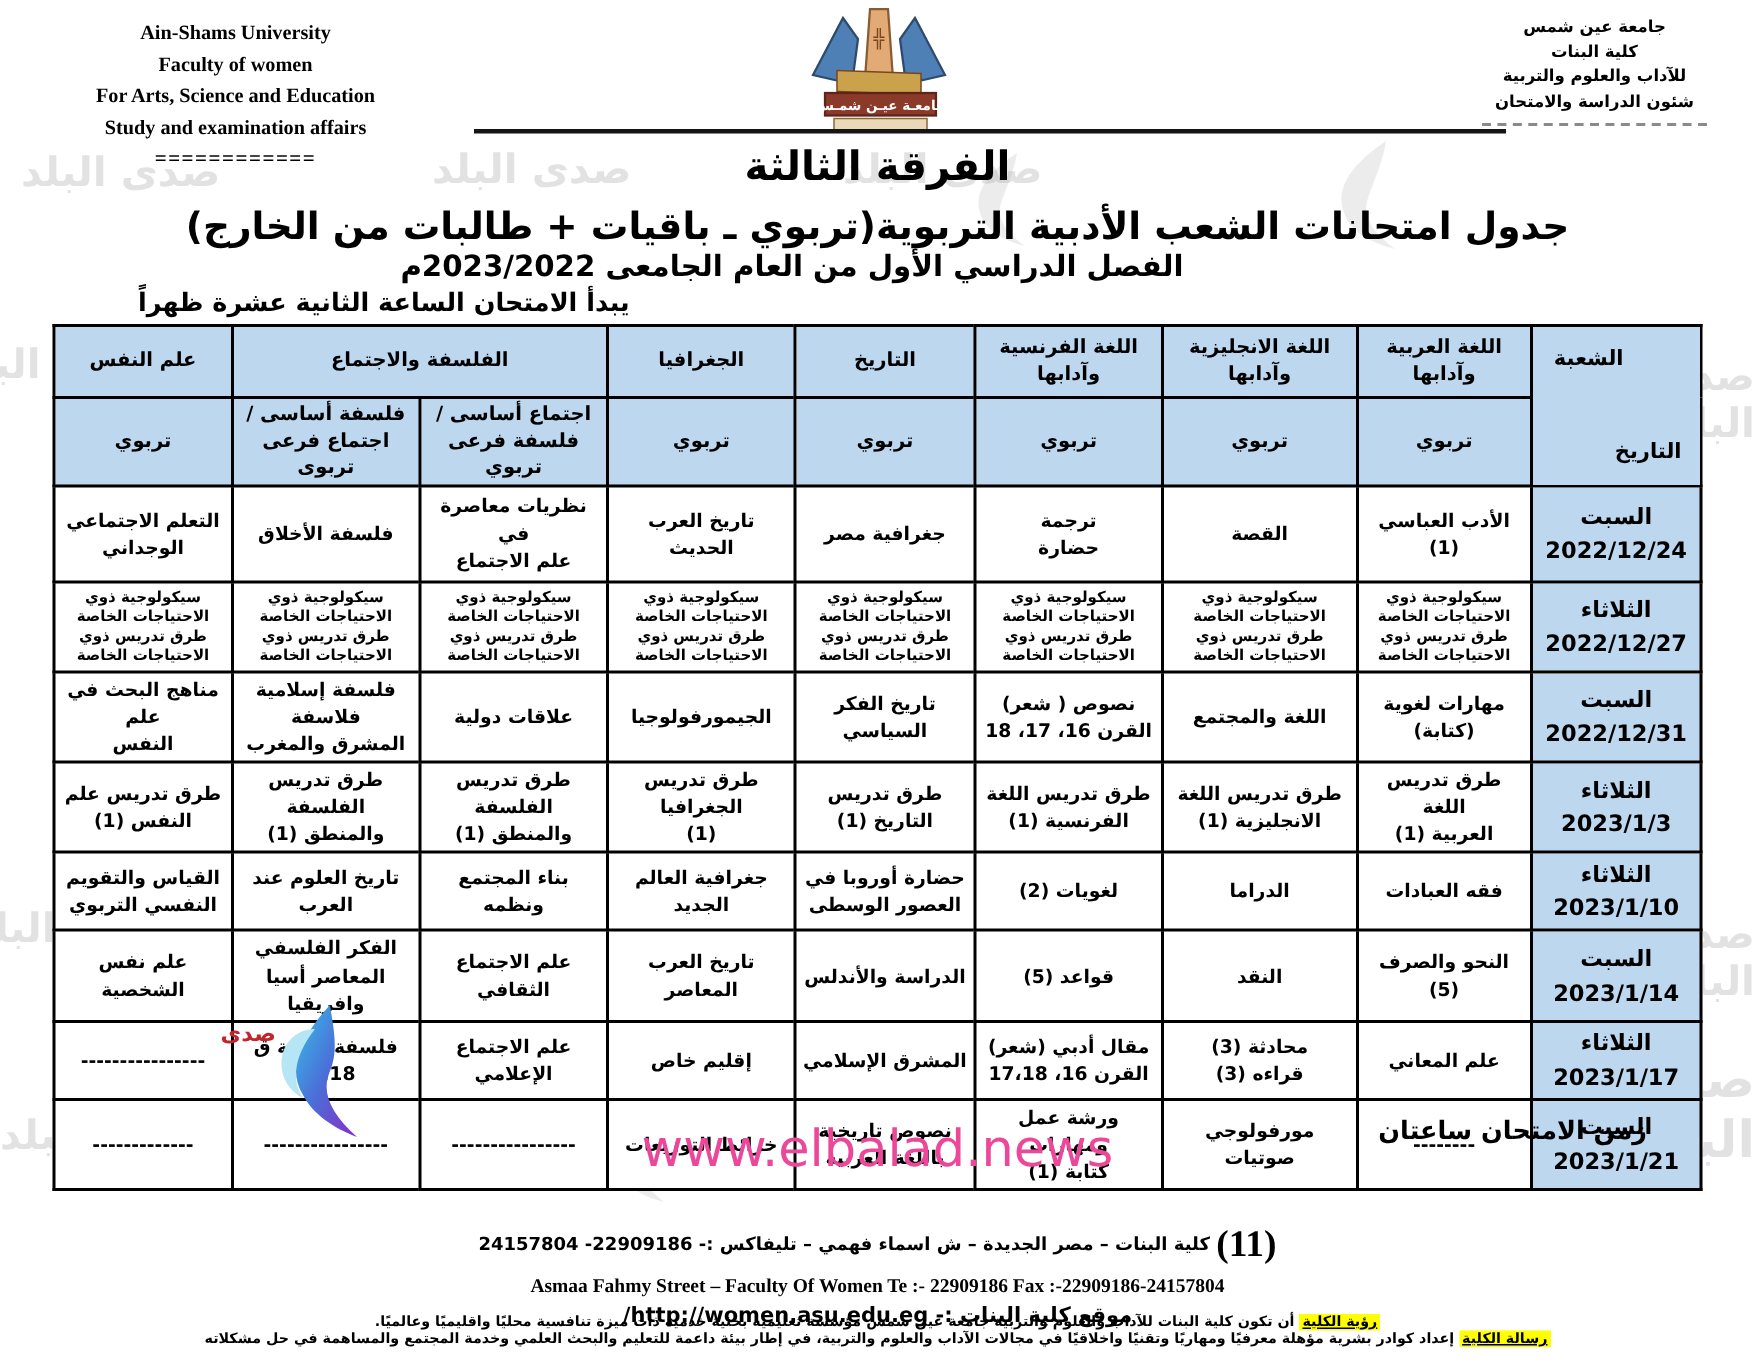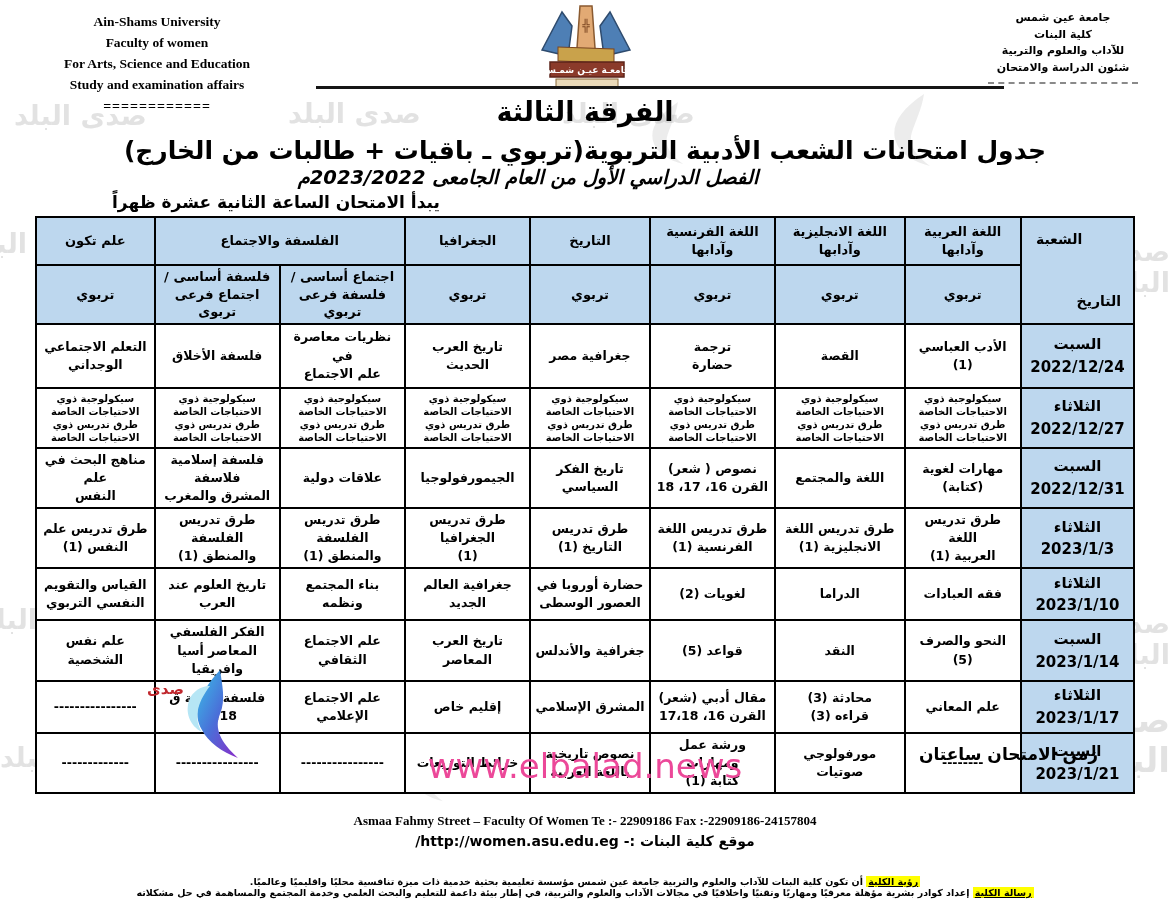--- a/index.html
+++ b/index.html
@@ -11,22 +11,22 @@
           font-family:Liberation Serif, serif;font-weight:bold;font-size:13.5px;line-height:1.55;}
   .hdr-en .eq{letter-spacing:1px;font-size:14px;}
   .hdr-ar{top:10px;right:22px;width:170px;text-align:center;direction:rtl;
           font-weight:bold;font-size:11px;line-height:1.5;}
   .hdr-ar .dash{border-top:2px dashed #8a8a8a;width:150px;margin:6px auto 0;}
   .logo-wrap{top:0;left:528px;width:116px;height:98px;}
   .divider{top:86px;left:316px;width:688px;border-top:3px solid #151515;}
   
   .t-main{top:96px;left:0;width:1170px;text-align:center;direction:rtl;font-size:27px;font-weight:bold;}
   .t-sub1{top:136px;left:0;width:1170px;text-align:center;direction:rtl;font-size:25px;font-weight:bold;}
-  .t-sub2{top:166px;left:0;width:1056px;text-align:center;direction:rtl;font-size:19.5px;font-weight:bold;font-style:italic;}
-  .t-note{top:192px;left:92px;direction:rtl;font-size:17px;font-weight:bold;margin-left:20px;}
+  .t-sub2{top:166px;left:0;width:1056px;text-align:center;direction:rtl;font-size:19.5px;font-weight:bold;}
+  .t-note{top:192px;left:92px;direction:rtl;font-size:17px;font-weight:bold;}
   
   table.exam{position:absolute;top:216px;left:35px;width:1100px;direction:rtl;
              border-collapse:collapse;table-layout:fixed;background:#fff;}
   table.exam th,table.exam td{border:2.5px solid #000;font-weight:bold;text-align:center;
              vertical-align:middle;padding:2px 3px;white-space:pre-line;overflow:hidden;}
   table.exam thead th{background:#bdd7ee;font-size:13px;line-height:1.35;}
   table.exam thead tr:first-child th{height:42px;}
   table.exam thead tr:last-child th{height:46px;}
   table.exam td.date{background:#bdd7ee;font-size:15px;line-height:1.5;}
   table.exam td.cell{font-size:12.5px;line-height:1.45;}
@@ -136,21 +136,21 @@
     </colgroup>
     <thead>
       <tr>
         <th class="corner" rowspan="2"><span class="c-top">الشعبة</span><span class="c-bottom">التاريخ</span></th>
         <th colspan="1">اللغة العربية وآدابها</th>
         <th colspan="1">اللغة الانجليزية<br>وآدابها</th>
         <th colspan="1">اللغة الفرنسية وآدابها</th>
         <th colspan="1">التاريخ</th>
         <th colspan="1">الجغرافيا</th>
         <th colspan="2">الفلسفة والاجتماع</th>
-        <th colspan="1">علم تكون</th>
+        <th colspan="1">علم النفس</th>
       </tr>
       <tr>
         <th class="sub">تربوي</th>
         <th class="sub">تربوي</th>
         <th class="sub">تربوي</th>
         <th class="sub">تربوي</th>
         <th class="sub">تربوي</th>
         <th class="sub">اجتماع أساسى /<br>فلسفة فرعى تربوي</th>
         <th class="sub">فلسفة أساسى /<br>اجتماع فرعى تربوى</th>
         <th class="sub">تربوي</th>
@@ -210,21 +210,21 @@
         <td class="cell">جغرافية العالم الجديد</td>
         <td class="cell">بناء المجتمع ونظمه</td>
         <td class="cell">تاريخ العلوم عند<br>العرب</td>
         <td class="cell">القياس والتقويم<br>النفسي التربوي</td>
       </tr>
       <tr class="">
         <td class="date">السبت<br>2023/1/14</td>
         <td class="cell">النحو والصرف (5)</td>
         <td class="cell">النقد</td>
         <td class="cell">قواعد (5)</td>
-        <td class="cell">جغرافية والأندلس</td>
+        <td class="cell">الدراسة والأندلس</td>
         <td class="cell">تاريخ العرب المعاصر</td>
         <td class="cell">علم الاجتماع الثقافي</td>
         <td class="cell">الفكر الفلسفي<br>المعاصر أسيا وافريقيا</td>
         <td class="cell">علم نفس الشخصية</td>
       </tr>
       <tr class="">
         <td class="date">الثلاثاء<br>2023/1/17</td>
         <td class="cell">علم المعاني</td>
         <td class="cell">محادثة (3)<br>قراءه  (3)</td>
         <td class="cell">مقال أدبي (شعر)<br>القرن 16، 17،18</td>
@@ -260,20 +260,24 @@
           <stop offset="1" stop-color="#8a2bc9"></stop>
       </linearGradient>
     </defs>
     <path d="M150 2 C128 26 122 46 132 62 C138 74 152 84 168 90 C150 74 144 60 150 46 C156 32 152 16 150 2 Z" fill="url(#bl)"></path>
     <path d="M140 18 C126 36 124 52 132 64 C120 58 114 44 120 30 C126 20 134 18 140 18 Z" fill="#b6e6f5"></path>
   </svg>
   <span class="small">صدى</span>
 </div>
 
 <div class="abs footer">
+  <div class="f-line1">
+    <span class="pgnum">(11)</span>
+    <span>كلية البنات – مصر الجديدة – ش اسماء فهمي – تليفاكس :- 22909186- 24157804</span>
+  </div>
   <div class="f-line2">Asmaa Fahmy Street – Faculty Of Women Te :- 22909186 Fax :-22909186-24157804</div>
   <div class="f-line3">
     <span>موقع كلية البنات :-</span>
     <span>http://women.asu.edu.eg/</span>
   </div>
 </div>
 <div class="abs vision">
   <span class="hl">رؤية الكلية</span>
   <span>أن تكون كلية البنات للآداب والعلوم والتربية جامعة عين شمس مؤسسة تعليمية بحثية خدمية ذات ميزة تنافسية محليًا واقليميًا وعالميًا.</span>
 </div>

